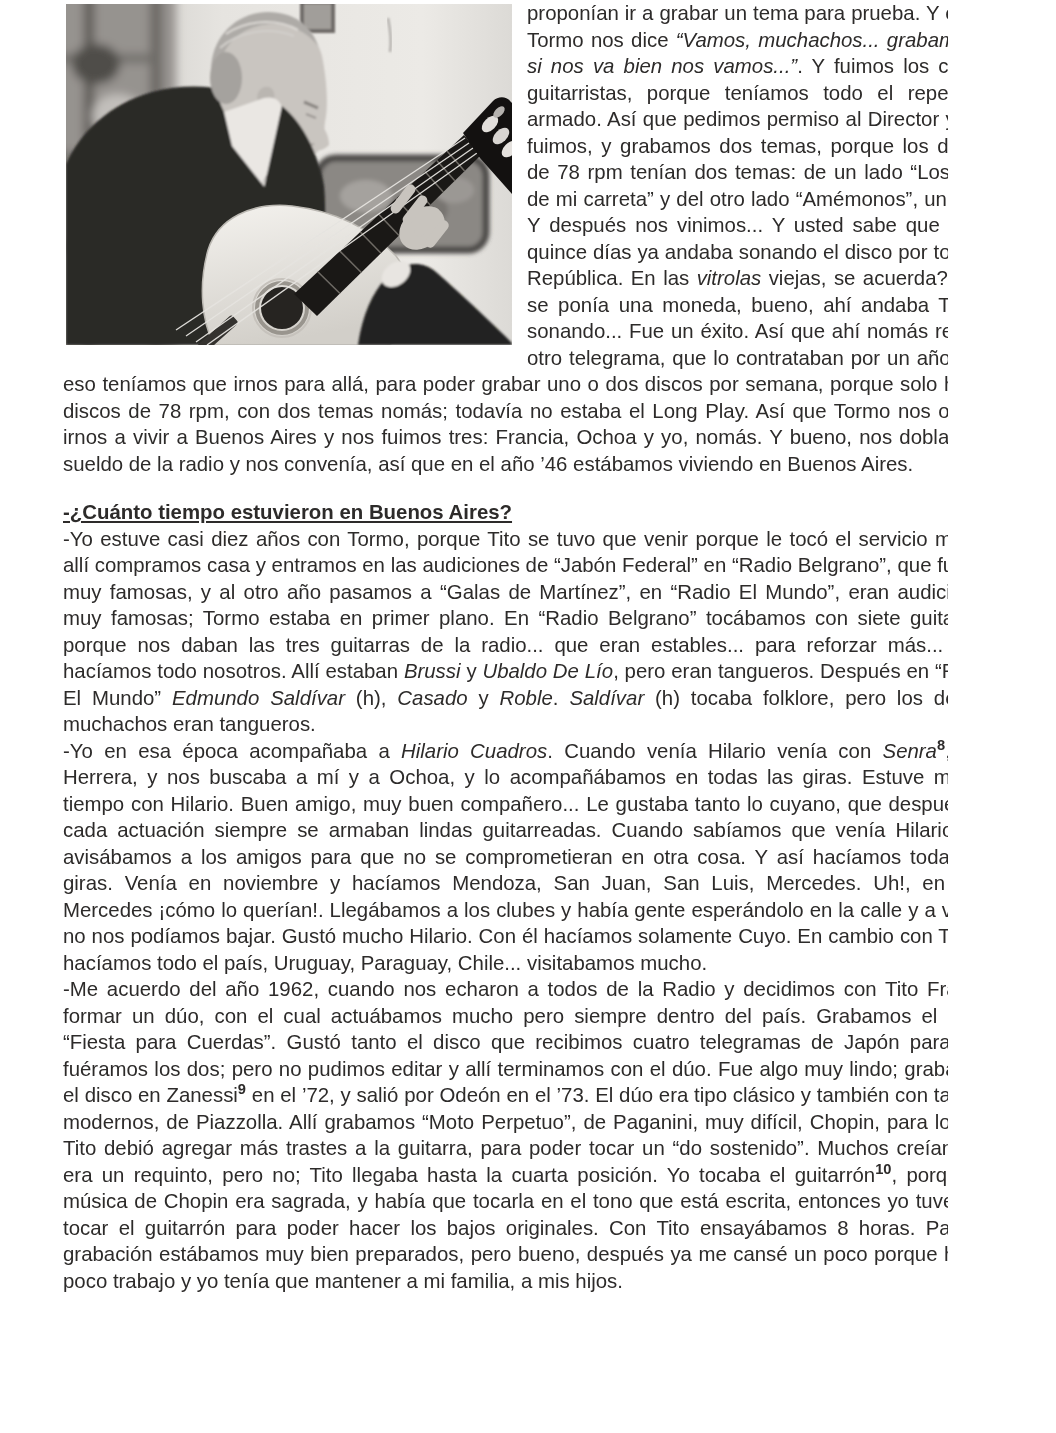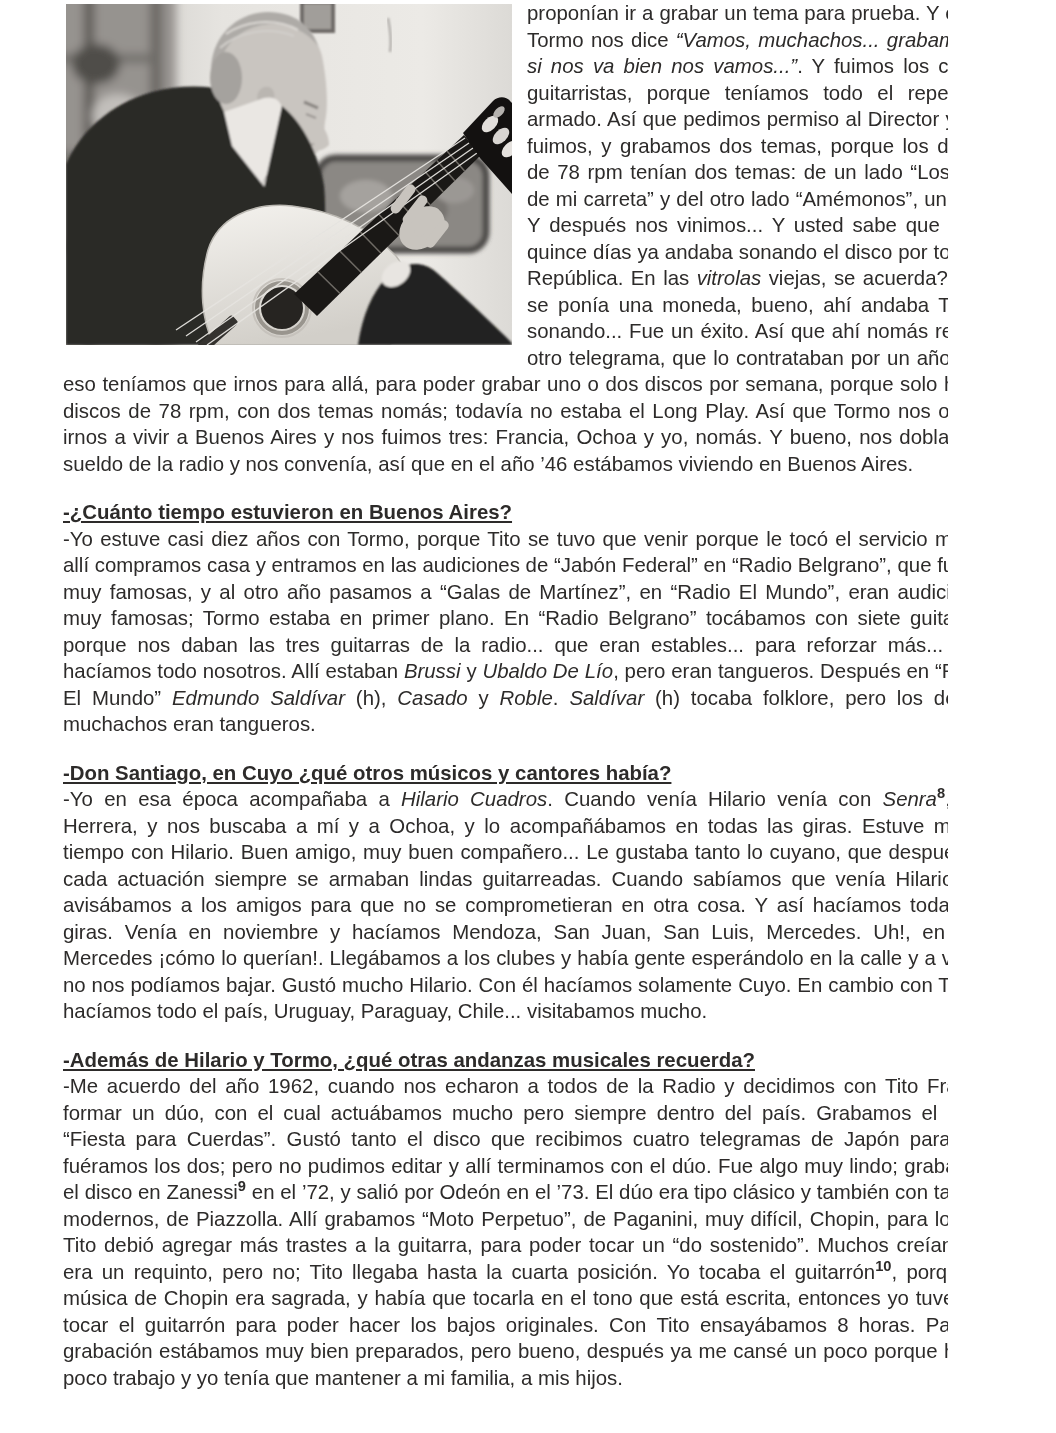--- a/index.html
+++ b/index.html
@@ -161,20 +161,18 @@
         </g>
       </svg>
     </figure>
 
     <p class="para"><span>proponían ir a grabar un tema para prueba. Y claro, Tormo nos dice </span><em>“Vamos, muchachos... grabamos y si nos va bien nos vamos...”</em><span>. Y fuimos los cuatro guitarristas, porque teníamos todo el repertorio armado. Así que pedimos permiso al Director y nos fuimos, y grabamos dos temas, porque los discos de 78 rpm tenían dos temas: de un lado “Los ejes de mi carreta” y del otro lado “Amémonos”, un vals. Y después nos vinimos... Y usted sabe que a los quince días ya andaba sonando el disco por toda la República. En las </span><em>vitrolas</em><span> viejas, se acuerda?, que se ponía una moneda, bueno, ahí andaba Tormo sonando... Fue un éxito. Así que ahí nomás recibió otro telegrama, que lo contrataban por un año. Por eso teníamos que irnos para allá, para poder grabar uno o dos discos por semana, porque solo había discos de 78 rpm, con dos temas nomás; todavía no estaba el Long Play. Así que Tormo nos ofrece irnos a vivir a Buenos Aires y nos fuimos tres: Francia, Ochoa y yo, nomás. Y bueno, nos doblaba el sueldo de la radio y nos convenía, así que en el año ’46 estábamos viviendo en Buenos Aires.</span></p>
 
     <p class="question"><span>-¿Cuánto tiempo estuvieron en Buenos Aires?</span></p>
     <p class="answer"><span>-Yo estuve casi diez años con Tormo, porque Tito se tuvo que venir porque le tocó el servicio militar; allí compramos casa y entramos en las audiciones de “Jabón Federal” en “Radio Belgrano”, que fueron muy famosas, y al otro año pasamos a “Galas de Martínez”, en “Radio El Mundo”, eran audiciones muy famosas; Tormo estaba en primer plano. En “Radio Belgrano” tocábamos con siete guitarras, porque nos daban las tres guitarras de la radio... que eran estables... para reforzar más... pero hacíamos todo nosotros. Allí estaban </span><em>Brussi</em><span> y </span><em>Ubaldo De Lío</em><span>, pero eran tangueros. Después en “Radio El Mundo” </span><em>Edmundo Saldívar</em><span> (h), </span><em>Casado</em><span> y </span><em>Roble</em><span>. </span><em>Saldívar</em><span> (h) tocaba folklore, pero los demás muchachos eran tangueros.</span></p>
 
 
-    <p class="question"><span>-Don Santiago, en Cuyo ¿qué otros músicos y cantores había?</span></p>
     <p class="answer"><span>-Yo en esa época acompañaba a </span><em>Hilario Cuadros</em><span>. Cuando venía Hilario venía con </span><em>Senra</em><sup>8</sup><span>, con Herrera, y nos buscaba a mí y a Ochoa, y lo acompañábamos en todas las giras. Estuve mucho tiempo con Hilario. Buen amigo, muy buen compañero... Le gustaba tanto lo cuyano, que después de cada actuación siempre se armaban lindas guitarreadas. Cuando sabíamos que venía Hilario, les avisábamos a los amigos para que no se comprometieran en otra cosa. Y así hacíamos todas las giras. Venía en noviembre y hacíamos Mendoza, San Juan, San Luis, Mercedes. Uh!, en Villa Mercedes ¡cómo lo querían!. Llegábamos a los clubes y había gente esperándolo en la calle y a veces no nos podíamos bajar. Gustó mucho Hilario. Con él hacíamos solamente Cuyo. En cambio con Tormo hacíamos todo el país, Uruguay, Paraguay, Chile... visitabamos mucho.</span></p>
 
-    <p class="question"><span>-Además de Hilario y Tormo, ¿qué otras andanzas musicales recuerda?</span></p>
     <p class="answer"><span>-Me acuerdo del año 1962, cuando nos echaron a todos de la Radio y decidimos con Tito Francia formar un dúo, con el cual actuábamos mucho pero siempre dentro del país. Grabamos el disco “Fiesta para Cuerdas”. Gustó tanto el disco que recibimos cuatro telegramas de Japón para que fuéramos los dos; pero no pudimos editar y allí terminamos con el dúo. Fue algo muy lindo; grabamos el disco en Zanessi</span><sup>9</sup><span> en el ’72, y salió por Odeón en el ’73. El dúo era tipo clásico y también con tangos modernos, de Piazzolla. Allí grabamos “Moto Perpetuo”, de Paganini, muy difícil, Chopin, para lo cual Tito debió agregar más trastes a la guitarra, para poder tocar un “do sostenido”. Muchos creían que era un requinto, pero no; Tito llegaba hasta la cuarta posición. Yo tocaba el guitarrón</span><sup>10</sup><span>, porque la música de Chopin era sagrada, y había que tocarla en el tono que está escrita, entonces yo tuve que tocar el guitarrón para poder hacer los bajos originales. Con Tito ensayábamos 8 horas. Para la grabación estábamos muy bien preparados, pero bueno, después ya me cansé un poco porque había poco trabajo y yo tenía que mantener a mi familia, a mis hijos.</span></p>
 
   </div>
 </div>
 
 </body></html>

